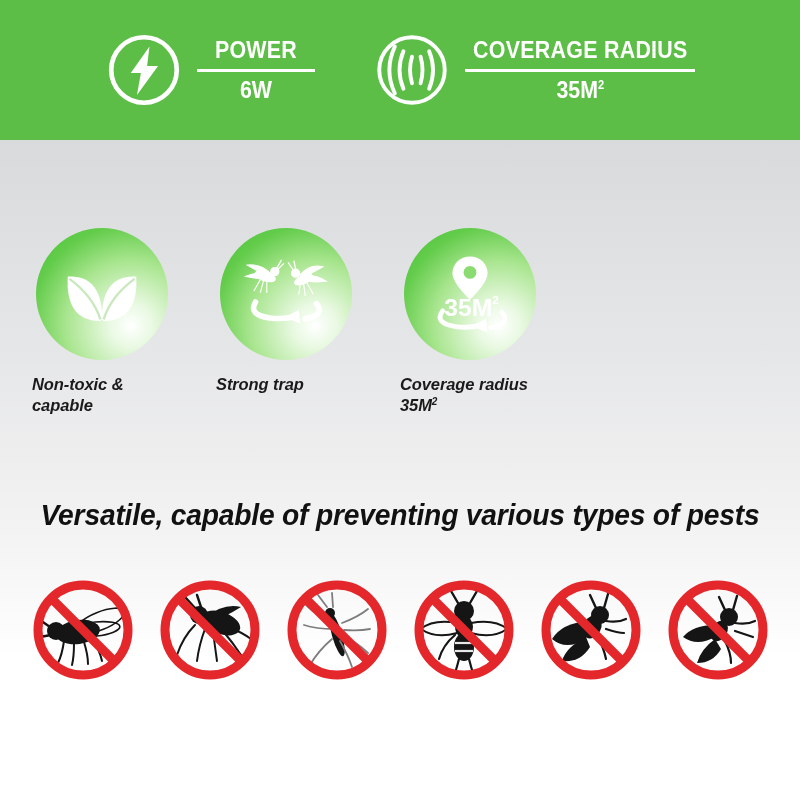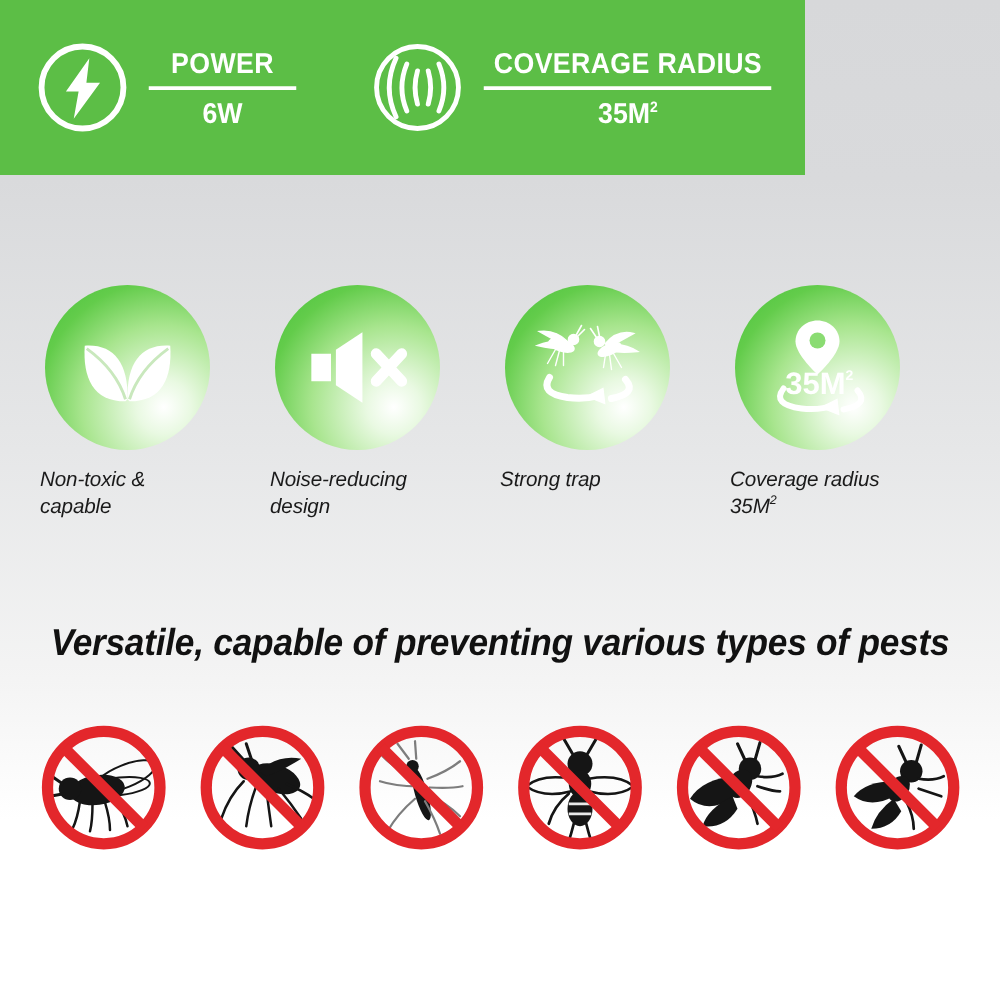--- a/index.html
+++ b/index.html
@@ -17,21 +17,21 @@
     position: relative;
     width: 800px;
     height: 800px;
     background: linear-gradient(180deg, #d7d8da 0%, #d9dadc 18%, #e6e7e8 45%, #f4f4f4 68%, #ffffff 82%, #ffffff 100%);
   }
 
   
   #header-banner {
     position: absolute;
     left: 0; top: 0;
-    width: 644px;
+    width: 800px;
     height: 140px;
     background: #5cbe46;
     display: flex;
     align-items: center;
     justify-content: center;
   }
   .spec-group {
     display: flex;
     align-items: center;
   }
@@ -98,21 +98,21 @@
     background: radial-gradient(circle at 72% 74%, #ffffff 0%, #e9f9e2 16%, #a8e58e 48%, #63cc4b 74%, #47c13a 100%);
     display: flex;
     align-items: center;
     justify-content: center;
     margin-left: 4px;
   }
   .feature-circle svg { display: block; }
   .feature-label {
     margin-top: 14px;
     font-size: 16.5px;
-    font-weight: normal;
+    font-weight: bold;
     font-style: italic;
     color: #1a1a1a;
     line-height: 1.28;
     letter-spacing: -0.1px;
   }
   .feature-label .sup {
     font-size: 10px;
     vertical-align: super;
   }
 
@@ -196,35 +196,20 @@
           <path d="M14 25 C32 38 46 54 53 76" fill="none" stroke="#c9e8bd" stroke-width="3"></path>
           <path d="M57 78 C90 78 100 54 98 22 C70 20 54 38 55 76 Z" fill="#ffffff"></path>
           <path d="M96 25 C78 38 64 54 57 76" fill="none" stroke="#c9e8bd" stroke-width="3"></path>
         </svg>
       </div>
       <div class="feature-label">
         <span>Non-toxic &amp;</span><br><span>capable</span>
       </div>
     </div>
 
-    <div class="feature">
-      <div class="feature-circle">
-        <svg width="88" height="66" viewBox="0 0 110 84">
-          <rect x="8" y="28" width="20" height="28" fill="#ffffff"></rect>
-          <path d="M33 24 L60 6 L60 78 L33 60 Z" fill="#ffffff"></path>
-          <g stroke="#ffffff" stroke-width="11" stroke-linecap="round">
-            <line x1="74" y1="28" x2="100" y2="56"></line>
-            <line x1="100" y1="28" x2="74" y2="56"></line>
-          </g>
-        </svg>
-      </div>
-      <div class="feature-label">
-        <span>Noise-reducing</span><br><span>design</span>
-      </div>
-    </div>
 
     <div class="feature">
       <div class="feature-circle">
         <svg width="96" height="84" viewBox="0 0 120 104">
           <g fill="#ffffff" stroke="#ffffff" stroke-width="1.6" stroke-linecap="round">
 
             <ellipse cx="34" cy="30" rx="13" ry="5.5" transform="rotate(18 34 30)"></ellipse>
             <circle cx="46" cy="24" r="5"></circle>
             <path d="M50 21 L57 14 M49 19 L54 10" stroke-width="1.6" fill="none"></path>
             <path d="M40 26 Q28 14 12 16 Q26 24 38 30 Z"></path>

